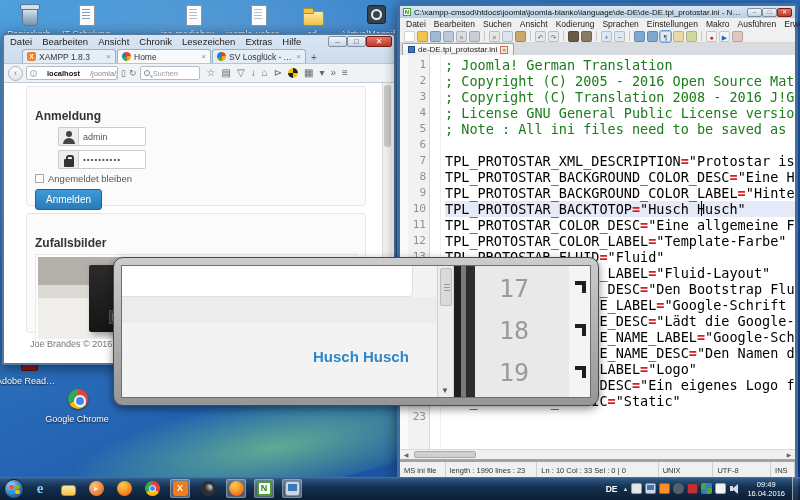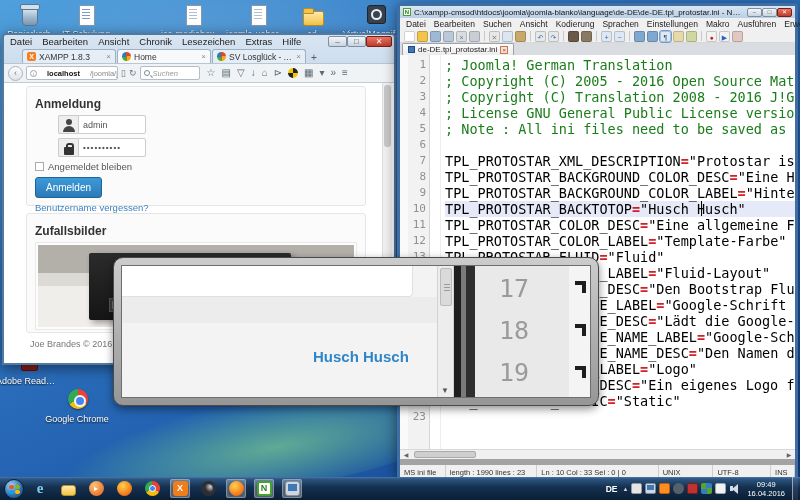--- a/index.html
+++ b/index.html
@@ -79,21 +79,21 @@
   .mini-ic{color:#6a7680;font-size:9px;line-height:10px;}
   .ff-search{width:60px;height:14px;background:#fff;border:1px solid #b4bcc6;border-radius:2px;
     display:flex;align-items:center;font-size:7.5px;color:#999;font-style:italic;padding:0 3px;gap:3px;}
   .mag{width:6px;height:6px;border:1px solid #7d8panel;border:1px solid #7d8a95;border-radius:50%;position:relative;flex:none;}
   .mag::after{content:"";position:absolute;left:5px;top:5px;width:3px;height:1px;background:#7d8a95;transform:rotate(45deg);}
   .ff-icons{display:flex;align-items:center;gap:6px;margin-left:4px;}
   .ff-icons .gi{font-size:10px;color:#5d6a75;line-height:12px;}
   .gi.colorzilla{width:10px;height:10px;border-radius:50%;
     background:conic-gradient(#222 0 25%,#f5c400 25% 50%,#222 50% 75%,#f5c400 75%);}
   .ff-content{position:relative;height:280px;background:#fff;overflow:hidden;}
-  .panel{position:absolute;left:22px;width:340px;background:#fbfbfb;border:1px solid #e6e6e6;border-radius:3px;padding:10px 8px;}
+  .panel{position:absolute;left:22px;width:340px;background:#fbfbfb;border:1px solid #e6e6e6;border-radius:3px;padding:22px 8px;}
   .panel h3{margin:0 0 4px;font-size:12px;color:#333;}
   #panel-login{top:3px;height:120px;}
   .igroup{display:flex;margin-bottom:4px;width:88px;margin-left:23px;}
   .iaddon{width:20px;height:19px;background:#eee;border:1px solid #ccc;border-right:none;border-radius:2px 0 0 2px;position:relative;}
   .ic-person::before{content:"";position:absolute;left:7px;top:3px;width:6px;height:6px;border-radius:50%;background:#444;}
   .ic-person::after{content:"";position:absolute;left:4px;top:10px;width:12px;height:6px;border-radius:6px 6px 0 0;background:#444;}
   .ic-lock::before{content:"";position:absolute;left:5px;top:8px;width:10px;height:8px;background:#333;border-radius:1px;}
   .ic-lock::after{content:"";position:absolute;left:7px;top:4px;width:4px;height:6px;border:2px solid #333;border-bottom:none;border-radius:3px 3px 0 0;}
   .igroup input{width:68px;height:19px;border:1px solid #ccc;border-radius:0 2px 2px 0;font-size:9px;color:#555;padding:0 4px;background:#fff;}
   .igroup input.pw{font-size:8px;font-weight:bold;letter-spacing:1px;}
@@ -142,21 +142,21 @@
   .m-fold{width:11px;background:#fff;border-right:1px solid #eee;flex:none;}
   .m-text{flex:1;padding:2px 0 0 4px;font-size:13.5px;line-height:16px;color:#000;white-space:pre;overflow:hidden;position:relative;}
   .ln{height:16px;}
   .ln.cur{background:#e6e9f8;}
   .cmt{color:#1a7d1a;}
   .eq{color:#d42020;font-weight:bold;}
   .caret{position:absolute;left:260px;top:146px;width:1px;height:15px;background:#000;}
   .npp-hscroll{height:10px;background:#f0f0f0;border-top:1px solid #d8d8d8;position:relative;}
   .npp-hscroll .arr{position:absolute;top:1px;width:8px;height:8px;color:#666;font-size:6px;line-height:8px;text-align:center;}
   .npp-hscroll .thumb{position:absolute;left:14px;top:1px;width:62px;height:7px;background:#cfcfcf;border:1px solid #aaa;border-radius:2px;}
-  .npp-status{height:20px;background:#f0f0f0;border-top:6px solid #a3a3a3;display:flex;font-size:7.5px;color:#333;align-items:flex-end;}
+  .npp-status{height:20px;background:#f0f0f0;border-top:3px solid #a3a3a3;display:flex;font-size:7.5px;color:#333;align-items:flex-end;}
   .st-cell{height:100%;display:flex;align-items:center;padding:0 4px;border-right:1px solid #cfcfcf;white-space:nowrap;overflow:hidden;}
 
   
   #maglens{left:113px;top:257px;width:486px;height:149px;z-index:20;border-radius:10px;position:absolute;
     background:linear-gradient(180deg,#cccccc,#969696);border:1px solid #4a4a4a;
     box-shadow:0 3px 9px rgba(0,0,0,.45);padding:7px;}
   .mag-inner{position:relative;width:100%;height:100%;background:#f3f3f3;border:1px solid #6e6e6e;overflow:hidden;}
   .mz-whitebox{position:absolute;left:-2px;top:-2px;width:293px;height:33px;background:#fff;
     border:1px solid #e0e0e0;border-radius:0 0 4px 0;}
   .mz-band{position:absolute;left:0;top:31px;width:316px;height:26px;background:#ececec;}

